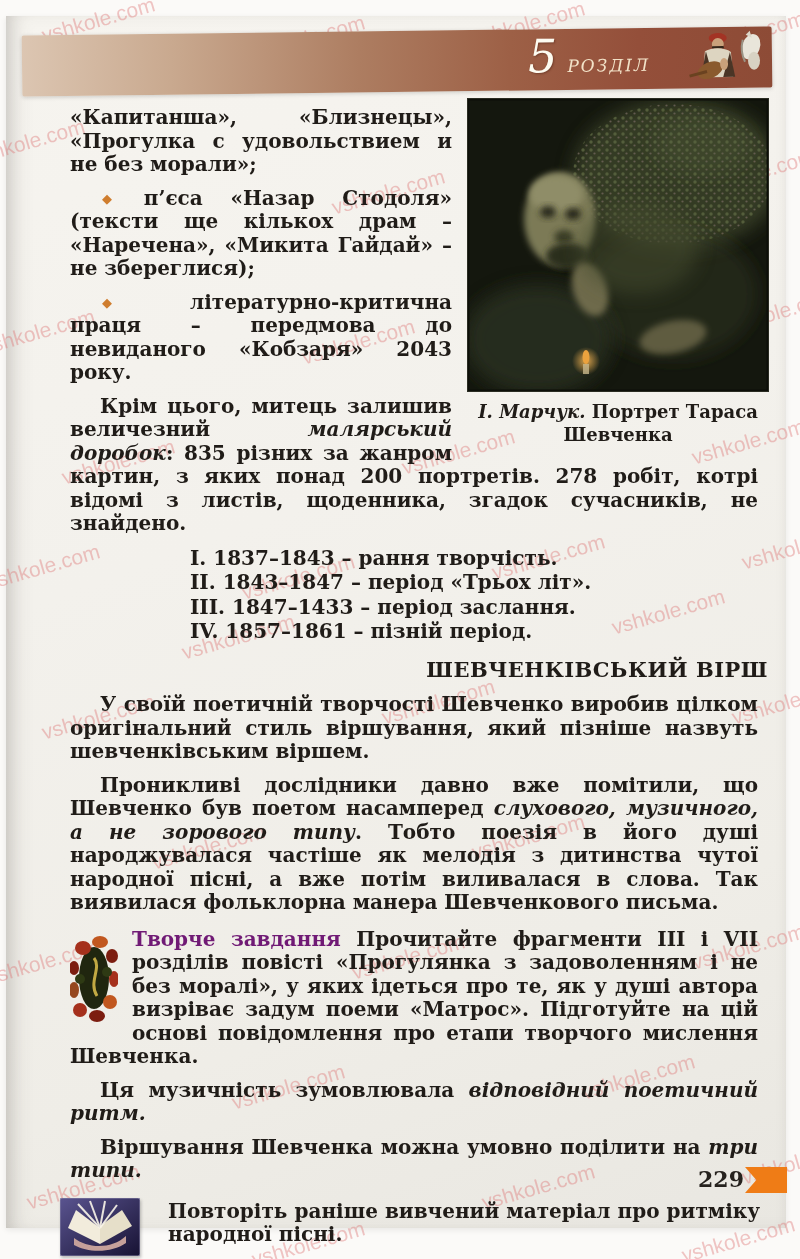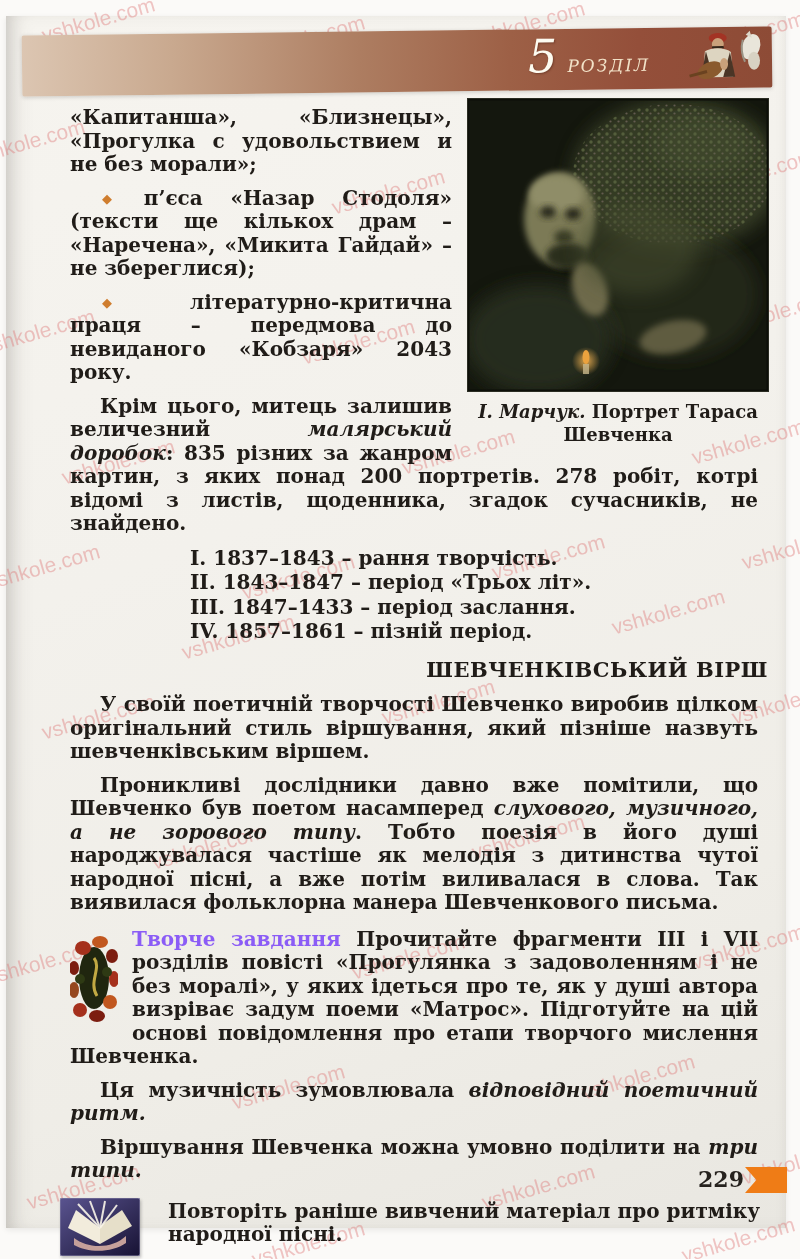--- a/index.html
+++ b/index.html
@@ -36,21 +36,21 @@
   .p-krim{margin-top:0;}
   .p-intro{margin-top:1px;}
   .periods{margin:5px 0 0 130px;line-height:24.5px;}
   .sect{margin:14px 0 12px;text-align:right;font-size:21px;letter-spacing:.5px;font-weight:700;}
   .p-res{margin-top:8px;}
   .task{margin-top:13px;}
   .task-icon{float:left;margin:4px 14px 2px 0;}
   .task-text{text-align:justify;}
   .c-i{font-style:italic;}
   .c-bi{font-style:italic;font-weight:700;}
-  .c-lbl{color:#8b5cf6;}
+  .c-lbl{color:#701a75;}
   .p-rhythm{margin-top:13px;}
   .book-task{margin-top:15px;display:flex;align-items:flex-start;}
   .book-icon{flex:0 0 auto;box-shadow:1px 2px 3px rgba(0,0,0,.25);}
   .book-text{margin:2px 0 0 28px !important;max-width:592px;}
   
   .pagenum{position:absolute;top:1166px;right:56px;z-index:4;font-size:22px;font-weight:700;color:#26221e;}
   .flag{position:absolute;top:1167px;right:13px;width:42px;height:26px;z-index:3;background:#ef7c16;
         clip-path:polygon(0 0,100% 0,100% 100%,0 100%,27% 50%);}
 </style>
 </head>

